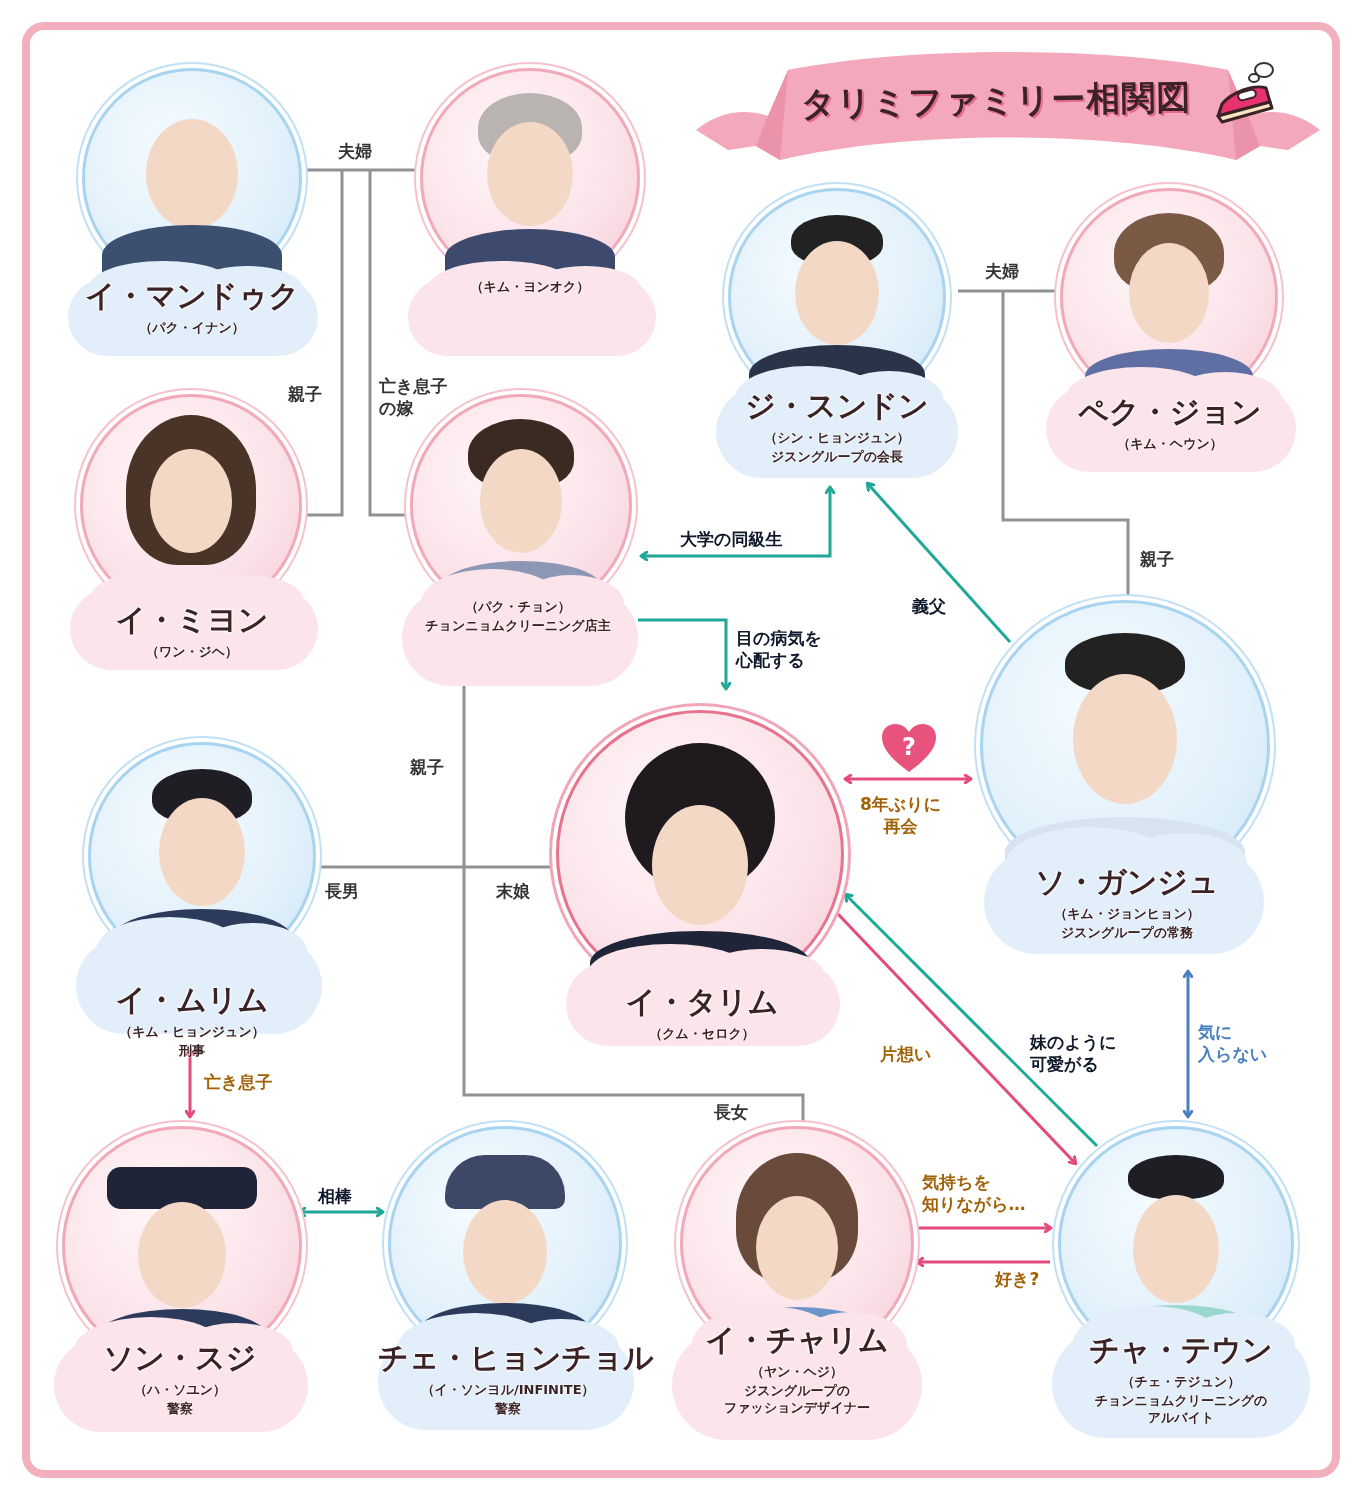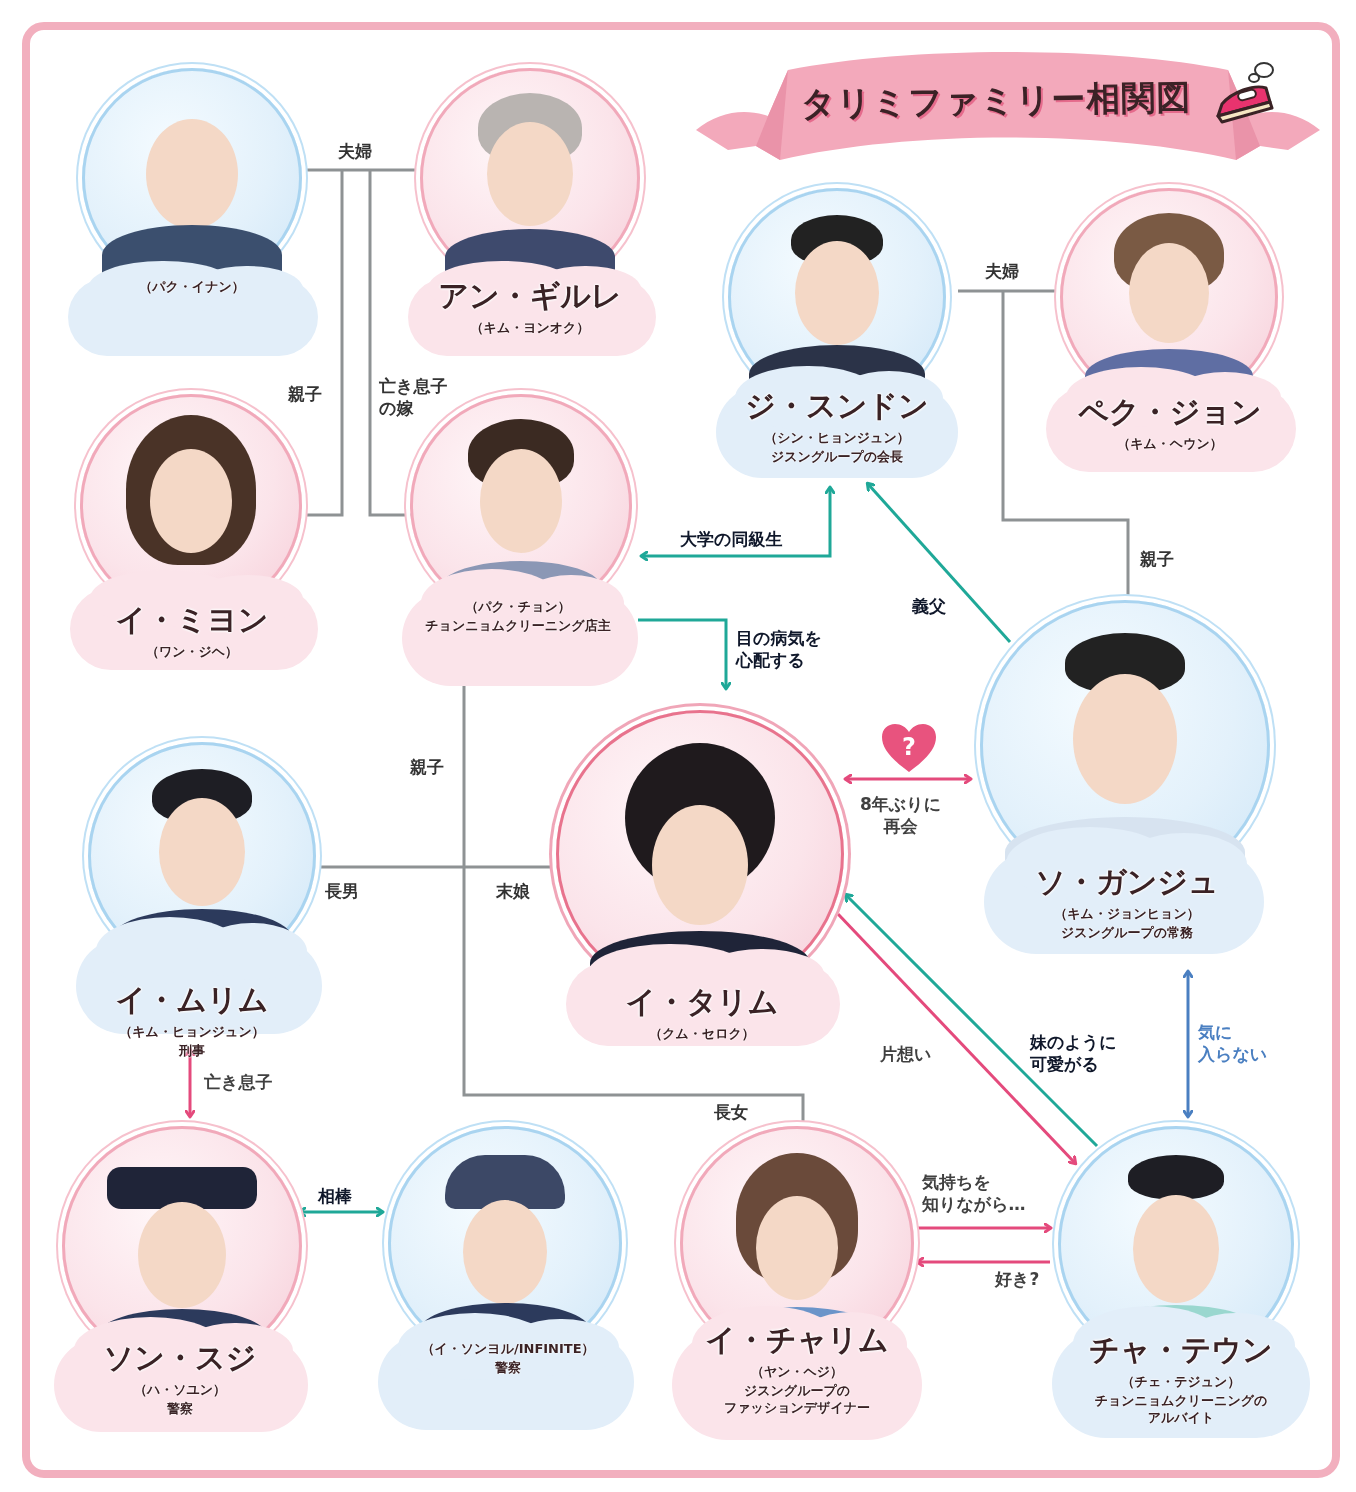--- a/index.html
+++ b/index.html
@@ -36,21 +36,21 @@
   .label { position: absolute; left: 0; right: 0; text-align: center; z-index: 2; }
   .name { font-family: "DejaVu Serif", serif; font-weight: bold; font-size: 30px; color: #3a2225;
           -webkit-text-stroke: 0; text-shadow: 0 0 3px #fff, 0 0 3px #fff, 0 0 3px #fff; white-space: nowrap; }
   .actor { font-size: 13px; font-weight: bold; color: #3a2225; margin-top: 2px; white-space: nowrap;
            text-shadow: 0 0 2px #fff, 0 0 2px #fff; }
   .role { font-size: 13px; font-weight: bold; color: #3a2225; margin-top: 1px; line-height: 17px;
           text-shadow: 0 0 2px #fff, 0 0 2px #fff; }
   .rel { position: absolute; font-size: 17px; font-weight: bold; line-height: 22px; white-space: nowrap; }
   .rel.gray { color: #333; }
   .rel.teal { color: #0f172a; }
-  .rel.pink { color: #404040; }
+  .rel.pink { color: #a16207; }
   .rel.blue { color: #4a7fc1; }
   .heart { position: absolute; left: 880px; top: 722px; width: 58px; height: 52px; }
 </style>
 </head>
 <body>
 
 <div class="frame"></div>
 
 <svg class="lines" viewBox="0 0 1356 1492">
   <defs>
@@ -139,33 +139,33 @@
 知りながら…</div>
 <div class="rel pink" style="left:995px;top:1268px;">好き?</div>
 
 <div class="person" style="left:62px;top:66px;width:260px;height:280px;">
   <div class="bubble blue" style="left:20px;top:2px;width:220px;height:220px;">
     <div class="face" style="width:92px;height:110px;"></div>
     <div class="body-shape" style="width:180px;height:60px;background:#3b4f6e;"></div>
   </div>
   <div class="cloud blue" style="left:6px;top:212px;width:250px;height:78px;"></div>
   <div class="label" style="top:210px;">
+    <div class="name">イ・マンドゥク</div>
     <div class="actor">（パク・イナン）</div>
   </div>
 </div>
 
 <div class="person" style="left:400px;top:66px;width:260px;height:280px;">
   <div class="bubble pink" style="left:20px;top:2px;width:220px;height:220px;">
     <div class="hair" style="top:22px;width:104px;height:70px;background:#b9b4b1;"></div>
     <div class="face" style="width:86px;height:104px;"></div>
     <div class="body-shape" style="width:170px;height:56px;background:#3e4a6d;"></div>
   </div>
   <div class="cloud pink" style="left:8px;top:212px;width:248px;height:78px;"></div>
   <div class="label" style="top:210px;">
-    <div class="name">アン・ギルレ</div>
     <div class="actor">（キム・ヨンオク）</div>
   </div>
 </div>
 
 <div class="person" style="left:712px;top:186px;width:250px;height:300px;">
   <div class="bubble blue" style="left:16px;top:2px;width:218px;height:218px;">
     <div class="hair" style="top:24px;width:92px;height:50px;background:#222;"></div>
     <div class="face" style="width:84px;height:104px;"></div>
     <div class="body-shape" style="width:176px;height:58px;background:#2b3348;"></div>
   </div>
@@ -271,20 +271,21 @@
 </div>
 
 <div class="person" style="left:378px;top:1124px;width:260px;height:310px;">
   <div class="bubble blue" style="left:10px;top:2px;width:234px;height:234px;">
     <div class="hair" style="top:26px;width:120px;height:54px;background:#3c4866;border-radius:40px 40px 10px 10px;"></div>
     <div class="face" style="width:84px;height:104px;top:54%;"></div>
     <div class="body-shape" style="width:170px;height:54px;background:#2c3a5c;"></div>
   </div>
   <div class="cloud blue" style="left:0px;top:210px;width:256px;height:96px;"></div>
   <div class="label" style="top:214px;">
+    <div class="name">チェ・ヒョンチョル</div>
     <div class="actor">（イ・ソンヨル/INFINITE）</div>
     <div class="role">警察</div>
   </div>
 </div>
 
 <div class="person" style="left:672px;top:1124px;width:250px;height:320px;">
   <div class="bubble pink" style="left:8px;top:2px;width:234px;height:234px;">
     <div class="hair" style="top:24px;width:122px;height:130px;background:#6a4a3a;"></div>
     <div class="face" style="width:82px;height:104px;top:52%;"></div>
     <div class="body-shape" style="width:160px;height:50px;background:#6b94c9;"></div>

